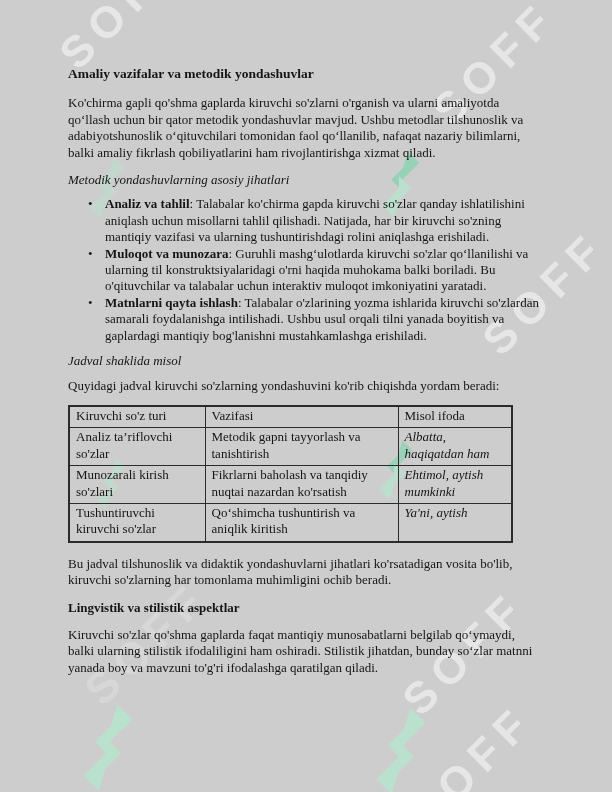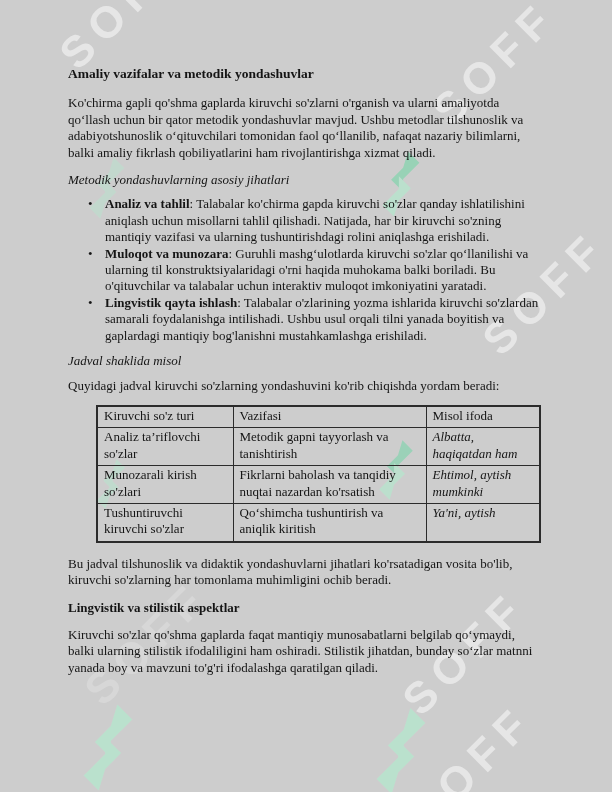--- a/index.html
+++ b/index.html
@@ -43,21 +43,21 @@
   p{margin:0 12px 11px 0;}
   .h-italic{font-style:italic;margin:7px 0 8px 0;}
   .h-bold{font-weight:bold;margin:0 0 11px 0;}
   ul.bullets{list-style:none;margin:0 0 9px 0;padding:0;}
   ul.bullets li{position:relative;padding-left:37px;margin:0;}
   ul.bullets li .dot{position:absolute;left:20px;top:0;}
   table.doc-table{
     border-collapse:collapse;table-layout:fixed;width:443px;
     margin:9px 0 13px 0;background:transparent;
   }
-  table.doc-table{border:2px solid #2b2b2b;margin-left:28px;}
+  table.doc-table{border:2px solid #2b2b2b;}
   table.doc-table td{
     border:1px solid #2b2b2b;
     padding:1px 6px 3px 6px;
     vertical-align:top;
     line-height:16.4px;
   }
   td.c-example{font-style:italic;}
 </style>
 </head>
 <body>
@@ -119,21 +119,21 @@
     <div class="h-italic">Metodik yondashuvlarning asosiy jihatlari</div>
 
     <ul class="bullets">
       <li>
         <span class="dot">•</span><b>Analiz va tahlil</b><span>: Talabalar ko'chirma gapda kiruvchi so'zlar qanday ishlatilishini aniqlash uchun misollarni tahlil qilishadi. Natijada, har bir kiruvchi so'zning mantiqiy vazifasi va ularning tushuntirishdagi rolini aniqlashga erishiladi.</span>
       </li>
       <li>
         <span class="dot">•</span><b>Muloqot va munozara</b><span>: Guruhli mashgʻulotlarda kiruvchi so'zlar qoʻllanilishi va ularning til konstruktsiyalaridagi o'rni haqida muhokama balki boriladi. Bu o'qituvchilar va talabalar uchun interaktiv muloqot imkoniyatini yaratadi.</span>
       </li>
       <li>
-        <span class="dot">•</span><b>Lingvistik qayta ishlash</b><span>: Talabalar o'zlarining yozma ishlarida kiruvchi so'zlardan samarali foydalanishga intilishadi. Ushbu usul orqali tilni yanada boyitish va gaplardagi mantiqiy bog'lanishni mustahkamlashga erishiladi.</span>
+        <span class="dot">•</span><b>Matnlarni qayta ishlash</b><span>: Talabalar o'zlarining yozma ishlarida kiruvchi so'zlardan samarali foydalanishga intilishadi. Ushbu usul orqali tilni yanada boyitish va gaplardagi mantiqiy bog'lanishni mustahkamlashga erishiladi.</span>
       </li>
     </ul>
 
     <div class="h-italic">Jadval shaklida misol</div>
 
     <p>Quyidagi jadval kiruvchi so'zlarning yondashuvini ko'rib chiqishda yordam beradi:</p>
 
     <table class="doc-table">
       <colgroup>
           <col style="width:136px">

